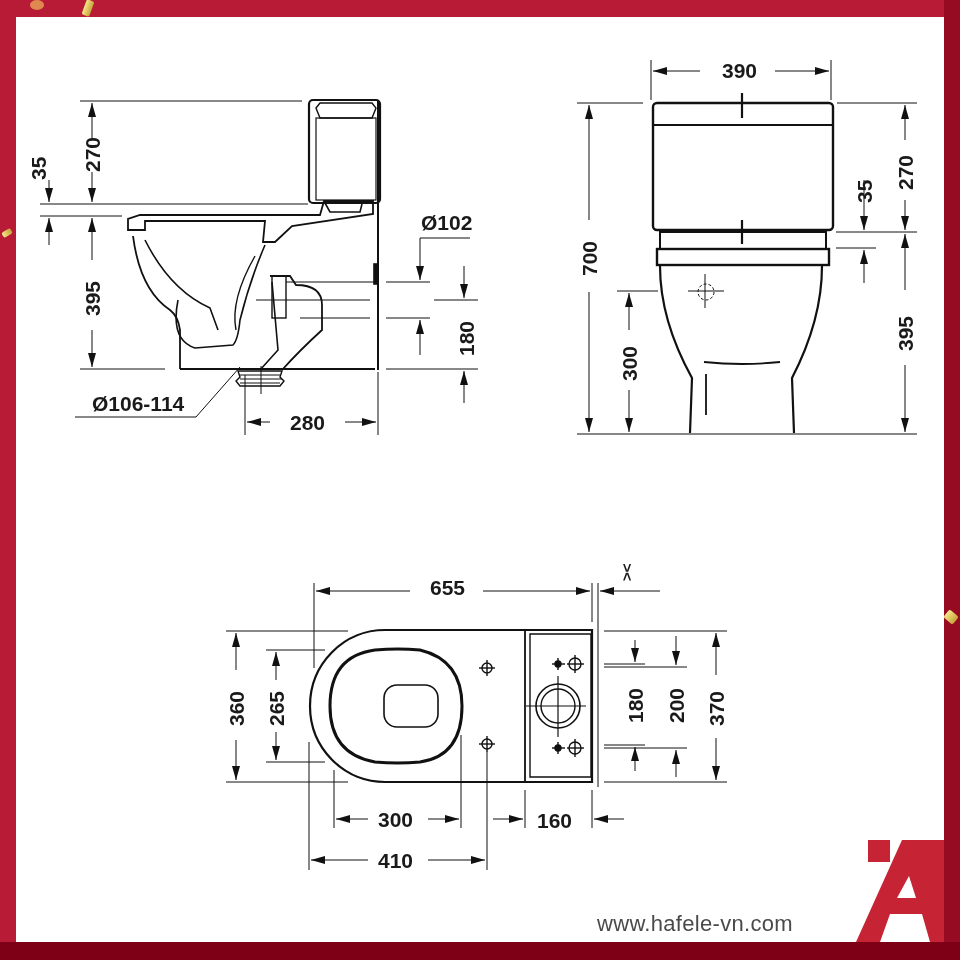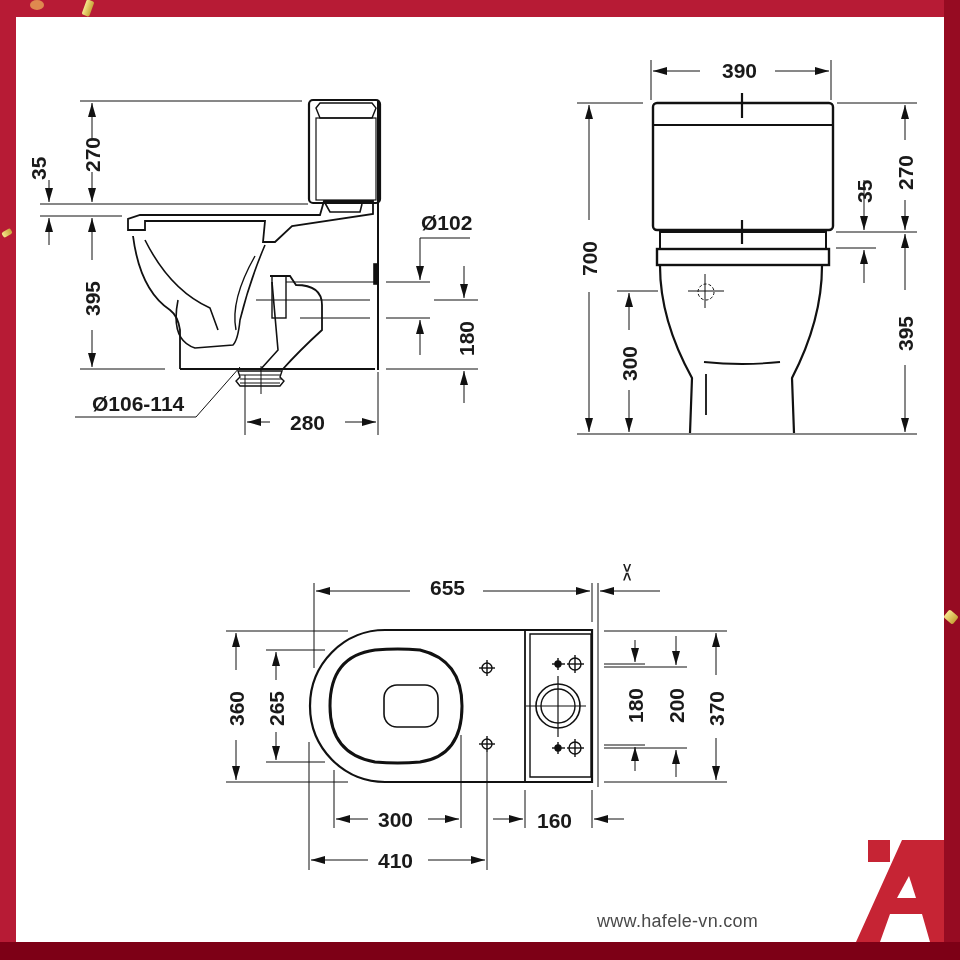--- a/index.html
+++ b/index.html
@@ -5,21 +5,21 @@
     html, body { margin: 0; padding: 0; }
     body { width: 960px; height: 960px; position: relative; overflow: hidden; background: #b71b35; font-family: "Liberation Sans", sans-serif; }
     .frame-top { position: absolute; left: 0; top: 0; width: 960px; height: 17px; background: #b71b35; }
     .frame-bottom { position: absolute; left: 0; top: 942px; width: 960px; height: 18px; background: #7d0016; }
     .frame-right { position: absolute; left: 944px; top: 0; width: 16px; height: 960px; background: #960b22; }
     .frame-left { position: absolute; left: 0; top: 0; width: 16px; height: 960px; background: #b71b35; }
     .canvas { position: absolute; left: 16px; top: 17px; width: 928px; height: 925px; background: #ffffff; }
     .confetti { position: absolute; width: 10px; height: 6px; background: linear-gradient(90deg,#f6e78c,#c7a337); border-radius: 2px; }
     svg.drawing { position: absolute; left: 0; top: 0; width: 960px; height: 960px; }
     svg text.dim { font-family: "Liberation Sans", sans-serif; font-weight: bold; font-size: 21px; fill: #1a1a1a; }
-    .watermark { position: absolute; left: 597px; top: 911px; font-family: "Liberation Sans", sans-serif; font-size: 18px; color: #4a4a4a; letter-spacing: 0.3px; }
+    .watermark { position: absolute; left: 597px; top: 911px; font-family: "Liberation Sans", sans-serif; font-size: 22px; color: #4a4a4a; letter-spacing: 0.3px; }
     .logo { position: absolute; left: 850px; top: 836px; width: 94px; height: 106px; }
   </style>
 </head>
 <body>
 
 <div class="frame-left"></div>
 <div class="frame-top"></div>
 <div class="frame-right"></div>
 <div class="frame-bottom"></div>
 <div class="canvas"></div>

